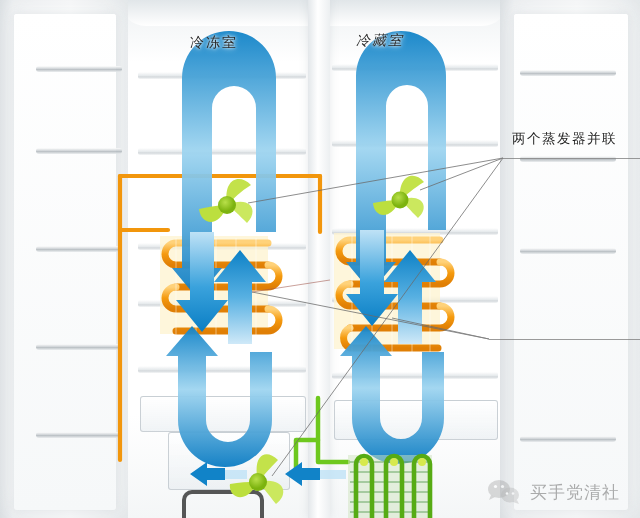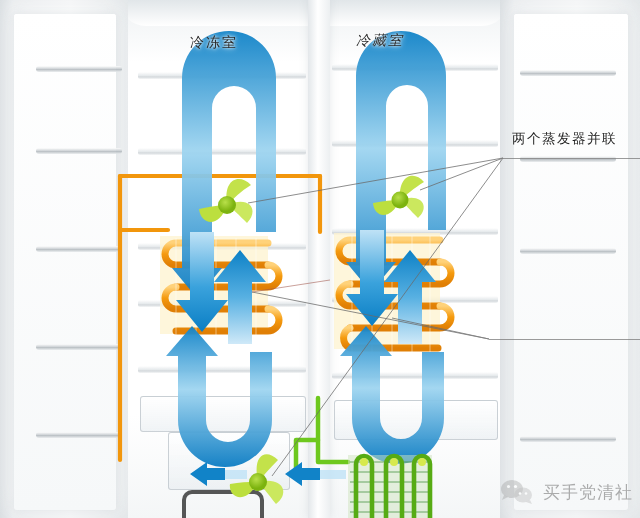--- a/index.html
+++ b/index.html
@@ -48,21 +48,21 @@
   
   .cnLabel{position:absolute;color:#2b2b2b;font-size:14px;letter-spacing:2px;
       font-family:"DejaVu Sans","Liberation Sans",sans-serif;
       text-shadow:0 0 3px #fff,0 0 6px #fff;white-space:nowrap;}
   .annot{position:absolute;color:#1f1f1f;font-size:13.5px;letter-spacing:1.5px;
       font-family:"DejaVu Sans","Liberation Sans",sans-serif;white-space:nowrap;
       text-shadow:0 0 3px #fff;}
   .annotRule{position:absolute;height:1px;background:#7a7a7a;opacity:.75;}
 
   
-  .wm{position:absolute;right:7px;bottom:12px;display:flex;align-items:center;gap:9px;opacity:.55;}
+  .wm{position:absolute;right:20px;bottom:12px;display:flex;align-items:center;gap:9px;opacity:.55;}
   .wmText{font-size:17px;color:#6d6d6d;letter-spacing:1px;
       font-family:"DejaVu Sans","Liberation Sans",sans-serif;}
 </style>
 </head>
 <body>
 
 <div id="stage">
 
   <div class="photo">
     <div class="cabinet"></div>

